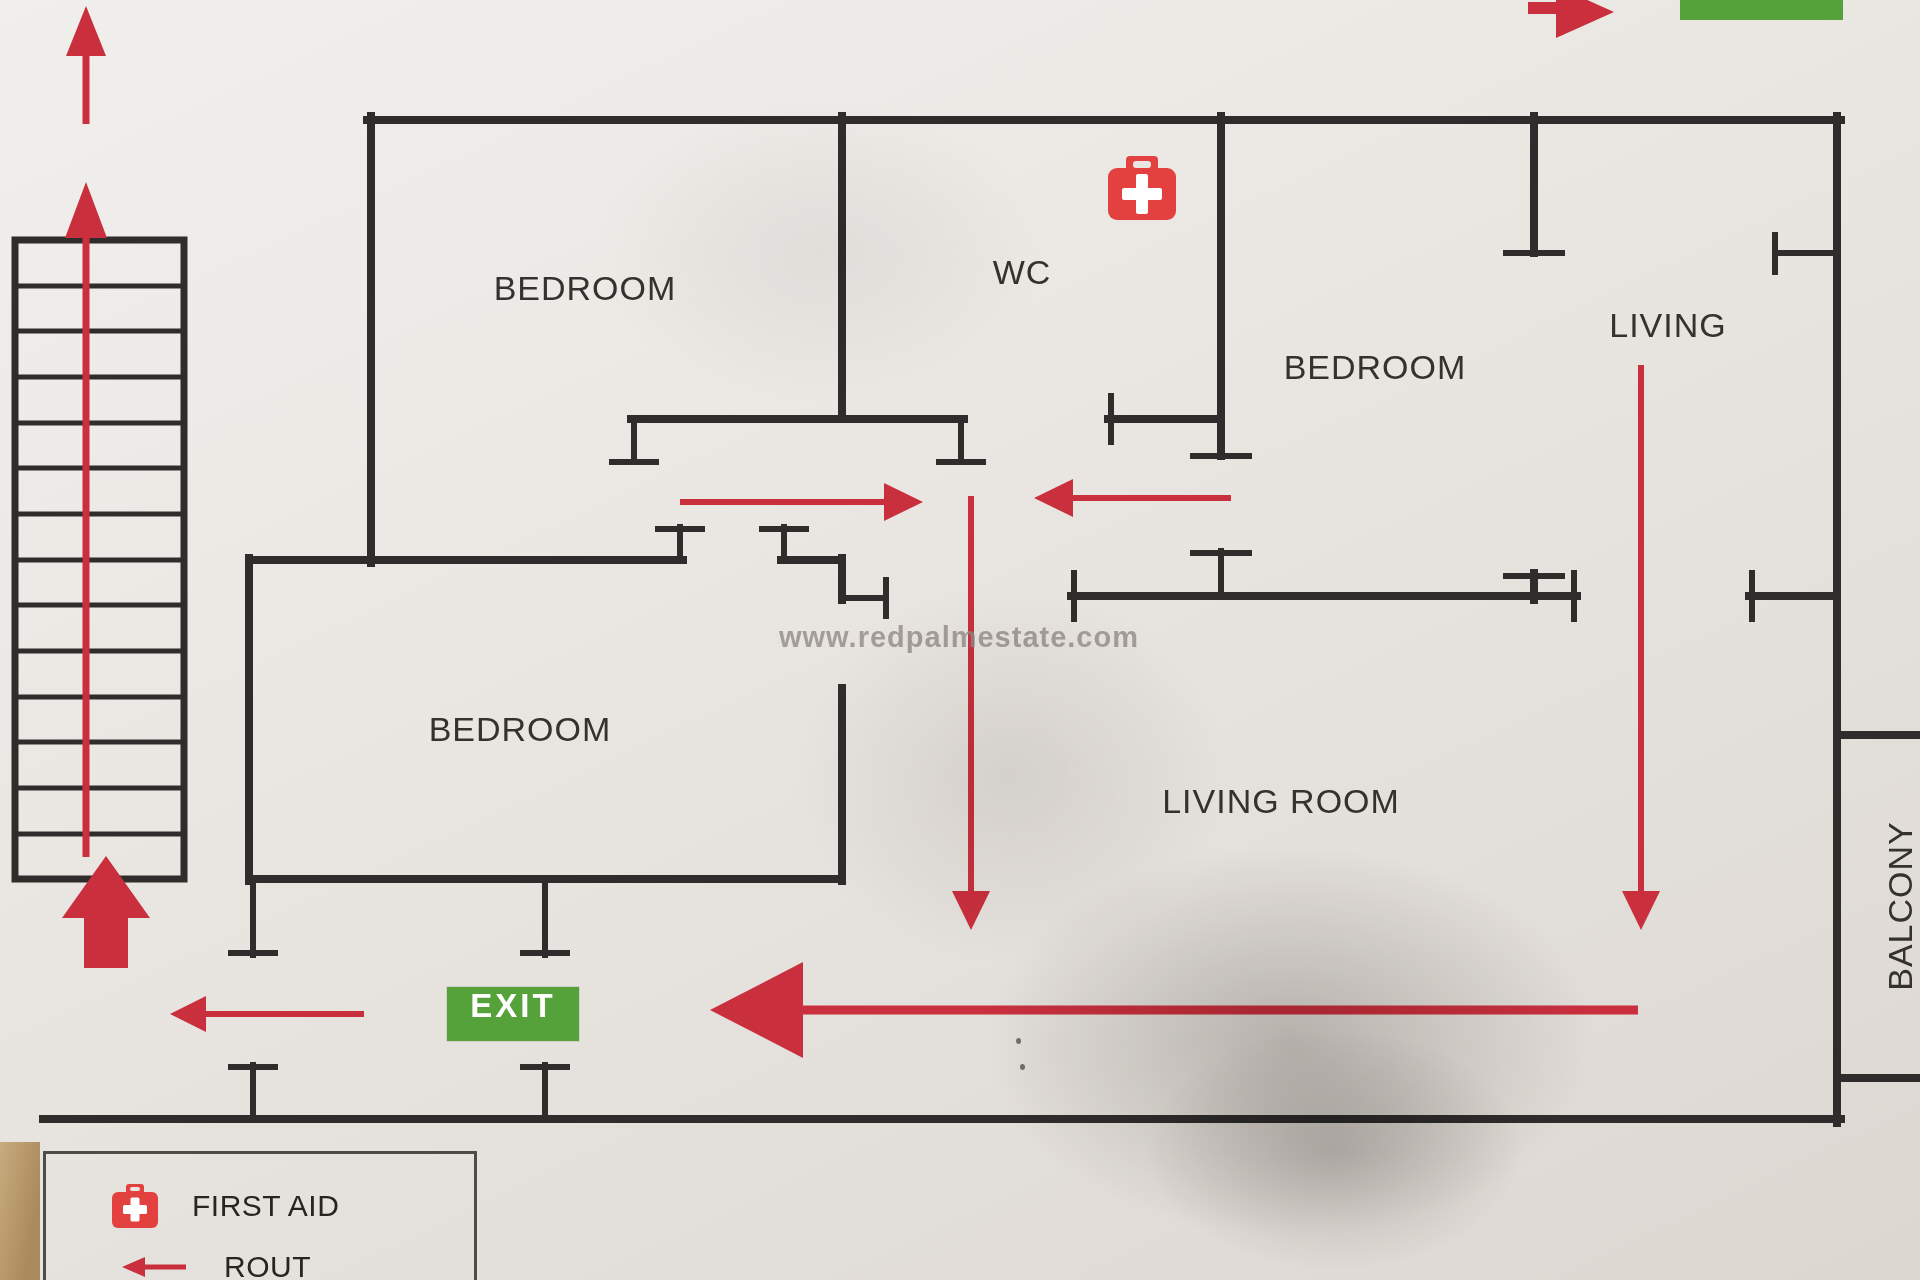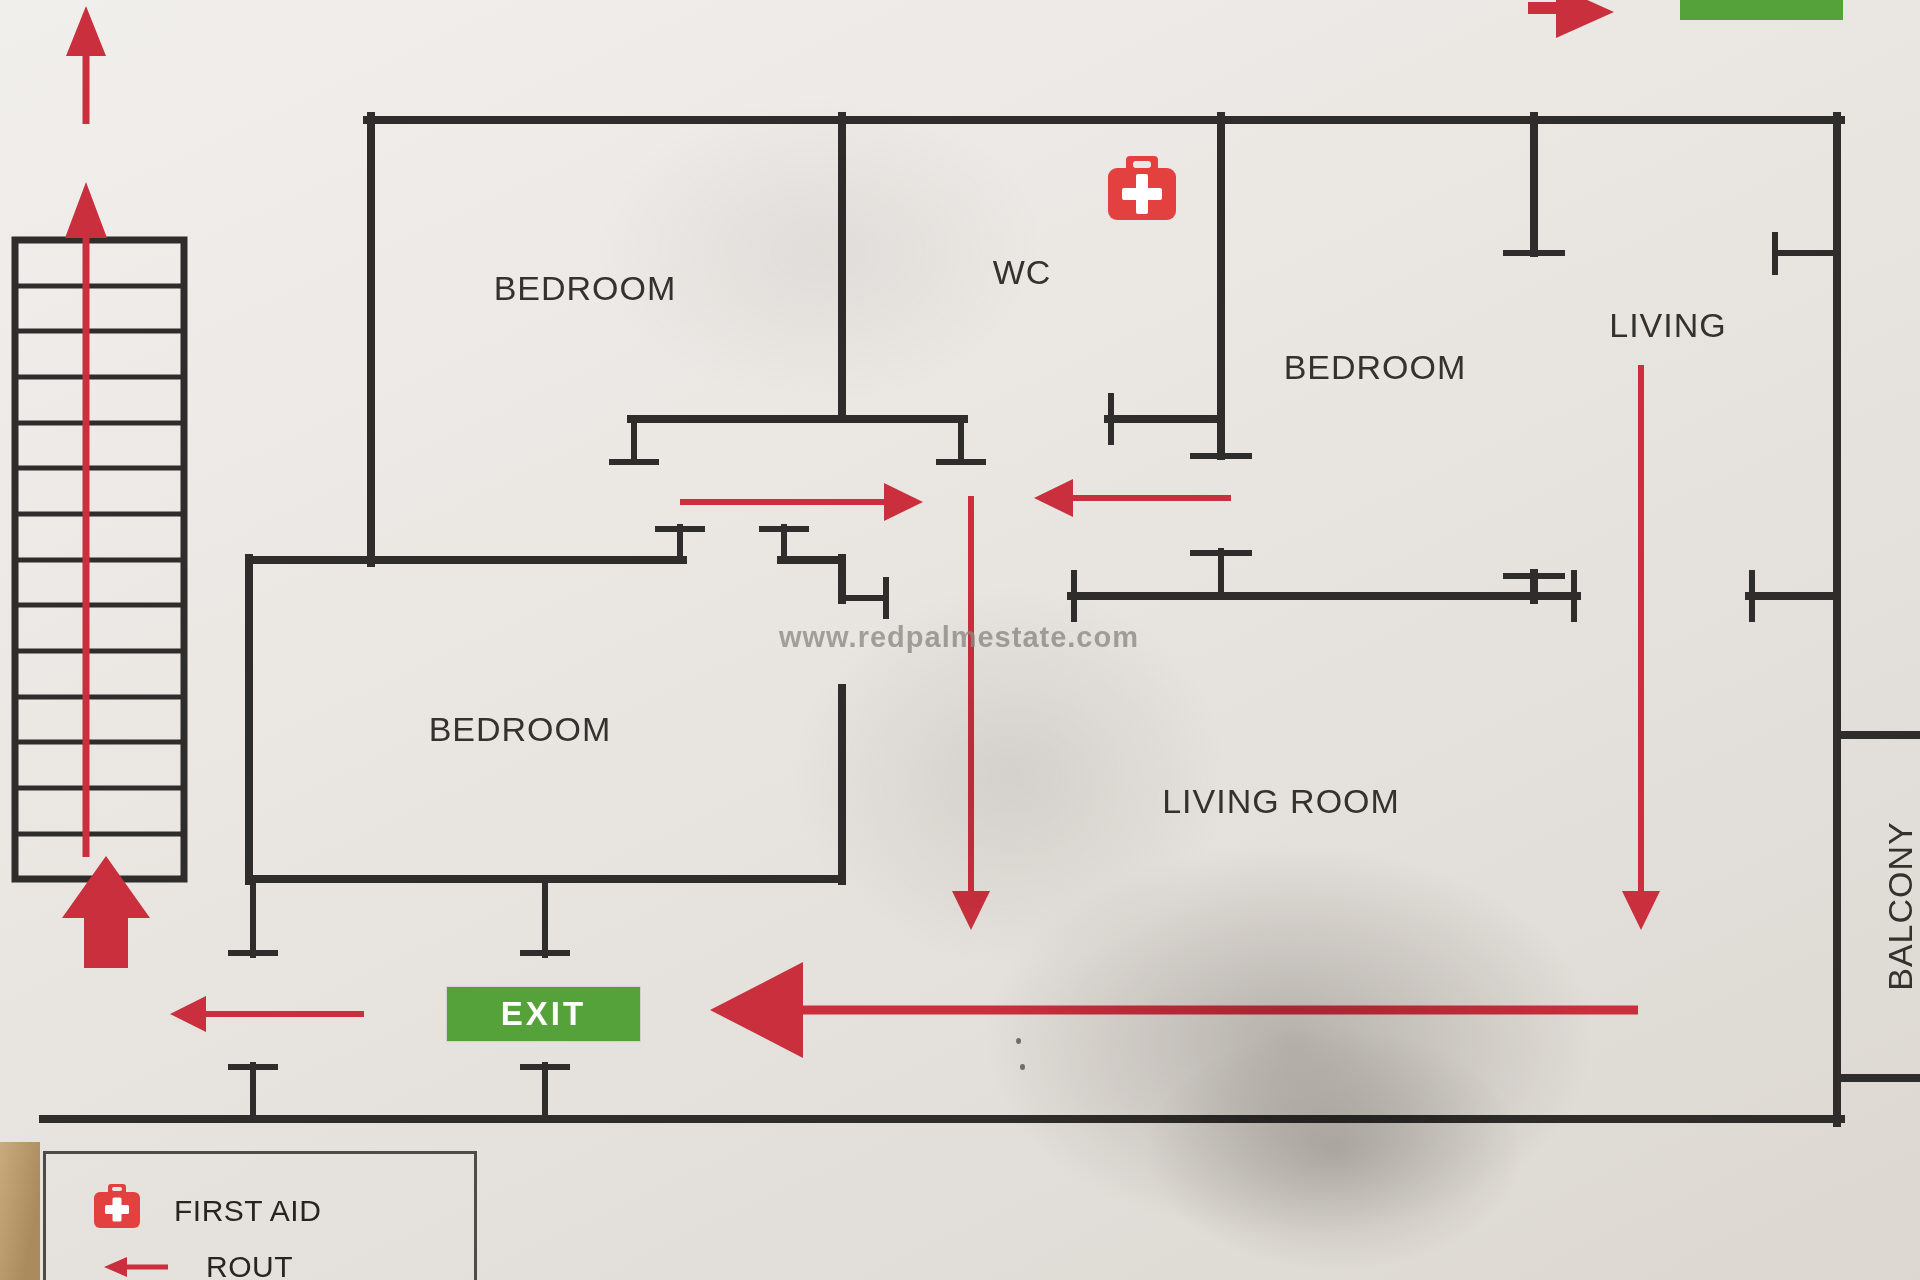--- a/index.html
+++ b/index.html
@@ -2,28 +2,28 @@
 <html><head>
 <meta charset="utf-8">
 <style>
   html,body{margin:0;padding:0;background:#cfc9c3;font-family:"Liberation Sans","DejaVu Sans",sans-serif;}
   .stage{position:relative;width:1920px;height:1280px;overflow:hidden;
          background:linear-gradient(155deg,#f1efec 0%,#eae7e3 40%,#dcd7d1 100%);}
   .plan-svg{position:absolute;left:0;top:0;width:1920px;height:1280px;}
   .room-label{position:absolute;transform:translate(-50%,-50%);font-size:34px;font-weight:500;
               color:#34322e;letter-spacing:1px;white-space:nowrap;}
   .balcony-label{transform:translate(-50%,-50%) rotate(-90deg);}
-  .exit-badge{position:absolute;left:447px;top:987px;width:193px;height:54px;background:#56a23a;
-              display:flex;align-items:center;justify-content:center;box-shadow:0 0 0 1px rgba(0,0,0,.08);}
+  .exit-badge{position:absolute;left:447px;top:987px;width:132px;height:54px;background:#56a23a;
+              display:flex;justify-content:center;box-shadow:0 0 0 1px rgba(0,0,0,.08);}
   .exit-badge span{color:#ffffff;font-size:33px;font-weight:700;letter-spacing:3px;}
   .exit-partial{position:absolute;left:1680px;top:0;width:163px;height:20px;background:#56a23a;}
   .watermark{position:absolute;left:959px;top:637px;transform:translate(-50%,-50%);
              font-size:29px;font-weight:700;color:#8f8a85;opacity:.78;letter-spacing:1px;white-space:nowrap;}
   .legend{position:absolute;left:43px;top:1151px;width:428px;height:230px;border:3px solid #4e4c49;}
-  .legend-row{display:flex;align-items:flex-end;gap:34px;padding-left:48px;}
+  .legend-row{display:flex;align-items:center;gap:34px;padding-left:66px;}
   .legend-row.first{margin-top:30px;}
   .legend-row.second{margin-top:22px;}
   .legend-label{font-size:30px;color:#262522;letter-spacing:.5px;}
   .wood-corner{position:absolute;left:0;top:1142px;width:40px;height:138px;
                background:linear-gradient(100deg,#c8ab7e 0%,#aa8b5d 75%);}
   .shadow{position:absolute;pointer-events:none;mix-blend-mode:multiply;}
   .shadow.s1{left:900px;top:790px;width:780px;height:500px;
              background:radial-gradient(closest-side,rgba(92,86,80,.30),rgba(92,86,80,0) 78%);}
   .shadow.s2{left:1100px;top:1000px;width:470px;height:300px;
              background:radial-gradient(closest-side,rgba(85,79,74,.26),rgba(85,79,74,0) 80%);}

